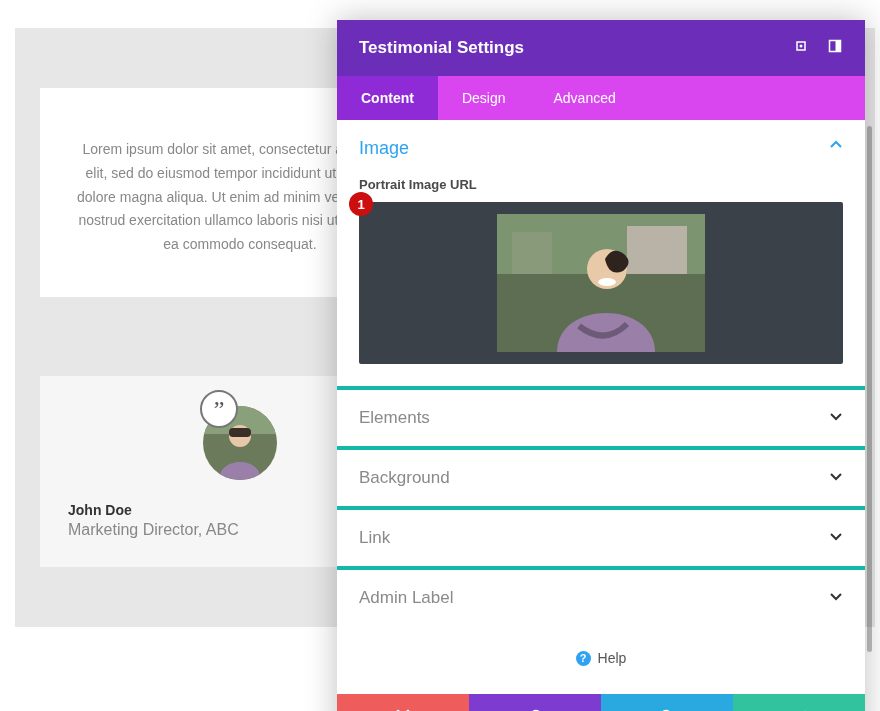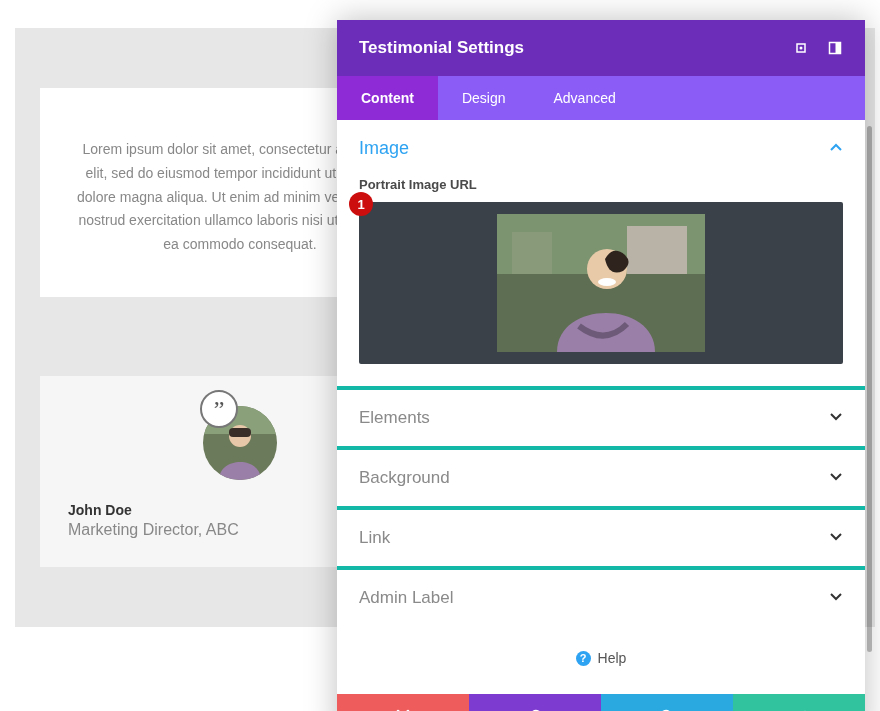--- a/index.html
+++ b/index.html
@@ -88,61 +88,61 @@
     box-shadow: 0 0 30px rgba(0,0,0,0.25);
     display: flex;
     flex-direction: column;
     z-index: 10;
   }
   .panel-header {
     background: #6c2eb9;
     color: #fff;
     padding: 18px 22px;
     display: flex;
-    align-items: center;
+    align-items: flex-start;
     justify-content: space-between;
   }
   .panel-title {
     font-size: 17px;
     font-weight: 600;
   }
   .panel-header-icons {
     display: flex;
     gap: 18px;
   }
   .hicon {
     width: 16px;
     height: 16px;
     display: inline-flex;
     align-items: center;
     justify-content: center;
     cursor: pointer;
   }
   .tabs {
     display: flex;
-    background: #8b5cf6;
+    background: #d946ef;
   }
   .tab {
     padding: 14px 24px;
     color: #fff;
     font-size: 14px;
     font-weight: 400;
     cursor: pointer;
   }
   .tab.active {
     background: #8e2ad6;
     font-weight: 700;
   }
   .panel-body {
     background: #fff;
     padding: 0;
   }
   .accordion-head {
     display: flex;
-    align-items: flex-end;
+    align-items: flex-start;
     justify-content: space-between;
     padding: 18px 22px 12px 22px;
     cursor: pointer;
   }
   .accordion-head.open .acc-title {
     color: #2ea3f2;
     font-size: 18px;
     font-weight: 500;
   }
   .acc-title {

